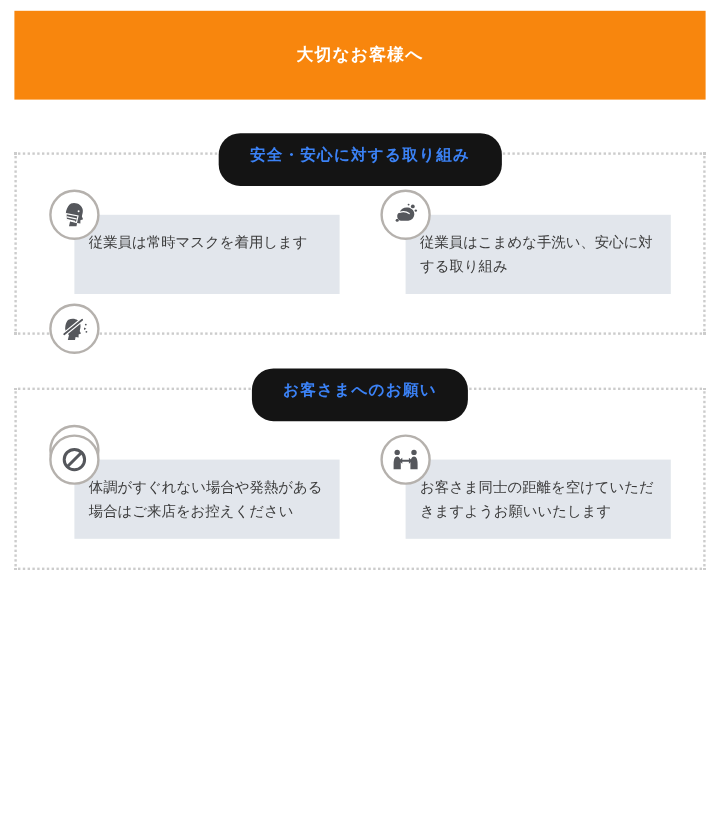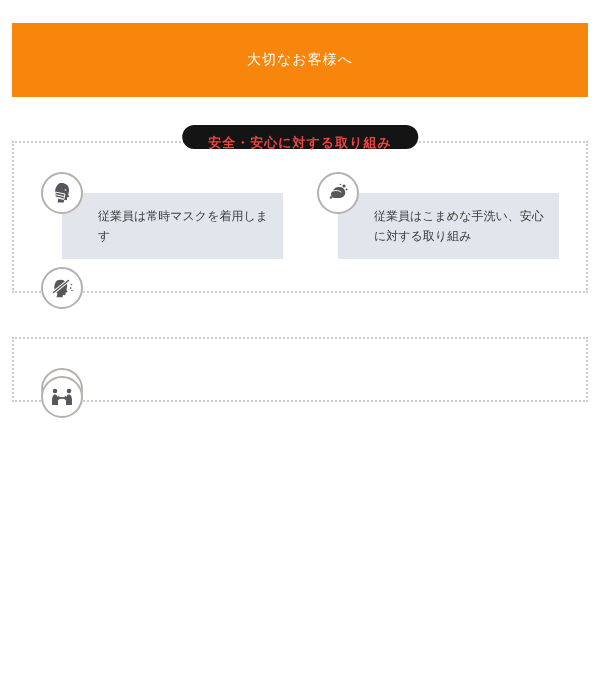--- a/index.html
+++ b/index.html
@@ -5,50 +5,50 @@
   * { margin: 0; padding: 0; box-sizing: border-box; }
   html, body { background: #ffffff; }
   body {
     width: 600px;
     height: 686px;
     font-family: "Liberation Sans", "DejaVu Sans", sans-serif;
     color: #333333;
     overflow: hidden;
   }
   .banner {
-    margin: 23px 12px 0 12px;
+    margin: 9px 12px 0 12px;
     height: 74px;
     background: #f8860d;
     color: #ffffff;
     display: flex;
     flex-direction: column;
     align-items: center;
     justify-content: center;
     gap: 7px;
-    font-weight: normal;
+    font-weight: bold;
     font-size: 14px;
     letter-spacing: 1px;
     text-align: center;
   }
   .section {
     position: relative;
     margin: 44px 12px 0 12px;
     border: 2px dotted #cccccc;
     padding: 29px 27px 24px 27px;
   }
   .pill {
     position: absolute;
     top: -18px;
     left: 50%;
     transform: translateX(-50%);
-    height: 24px;
+    height: 44px;
     line-height: 36px;
     padding: 0 26px;
     background: #141414;
-    color: #ef4444;
+    color: #3b82f6;
     border-radius: 18px;
     font-size: 13px;
     font-weight: bold;
     letter-spacing: 1px;
     white-space: nowrap;
     z-index: 2;
   }
   .row {
     display: flex;
     gap: 34px;
@@ -56,21 +56,21 @@
   .row + .row { margin-top: 8px; }
   .item {
     position: relative;
     flex: 1;
     min-width: 0;
   }
   .item .box {
     margin: 21px 0 0 21px;
     background: #e2e6ec;
     min-height: 66px;
-    padding: 13px 4px 13px 36px;
+    padding: 13px 4px 13px 12px;
     font-size: 12px;
     line-height: 20px;
     color: #3a3a3a;
   }
   .icon-circle {
     position: absolute;
     left: 0;
     top: 0;
     width: 42px;
     height: 42px;
@@ -133,43 +133,54 @@
           <path d="M40 22l4 2l-4 2z" fill="#55575c"></path>
           <circle cx="43" cy="17" r="1.5" fill="#55575c"></circle>
           <circle cx="44" cy="29" r="1.5" fill="#55575c"></circle>
         </svg>
       </span>
     </div>
   </div>
 </div>
 
 <div class="section">
+  <div class="pill">お客さまへのお願い</div>
 
   <div class="row">
     <div class="item">
       <span class="icon-circle">
         <svg viewBox="0 0 48 48" fill="none">
           <path d="M18 5c9-3 19 2 20 11c.6 5-1.5 8-1.5 11l2 4.5l-4.5 1.5v5.5l-5.5-.8l-1 5.3H15l2-9c-6-4-8.5-10-6.5-17c1.3-5 4-10 7.5-11.5z" fill="#55575c"></path>
           <path d="M10 22l20 4l-2.5 11l-17-4.5z" fill="#55575c" stroke="#ffffff" stroke-width="2"></path>
           <path d="M12 27.5l15 3.3M11.5 32l13 3" stroke="#ffffff" stroke-width="2" stroke-linecap="round"></path>
           <circle cx="31" cy="18" r="1.6" fill="#ffffff"></circle>
         </svg>
       </span>
     </div>
 
   </div>
 
   <div class="row">
+    <div class="item">
+      <span class="icon-circle">
+        <svg viewBox="0 0 48 48" fill="none">
+          <circle cx="24" cy="24" r="17" stroke="#55575c" stroke-width="5"></circle>
+          <path d="M12.5 35.5L35.5 12.5" stroke="#55575c" stroke-width="5" stroke-linecap="round"></path>
+        </svg>
+      </span>
+      <div class="box">体調がすぐれない場合や発熱がある場合はご来店をお控えください</div>
+    </div>
 
     <div class="item">
       <span class="icon-circle">
         <svg viewBox="0 0 48 48" fill="none">
           <circle cx="10" cy="12" r="4.5" fill="#55575c"></circle>
           <path d="M4 32c0-8 2-13 6-13s6 5 6 13v8H4z" fill="#55575c"></path>
           <circle cx="38" cy="12" r="4.5" fill="#55575c"></circle>
           <path d="M32 32c0-8 2-13 6-13s6 5 6 13v8H32z" fill="#55575c"></path>
           <path d="M17 26h14" stroke="#55575c" stroke-width="3.5"></path>
           <path d="M18.5 21l-6 5l6 5zM29.5 21l6 5l-6 5z" fill="#55575c"></path>
         </svg>
       </span>
+      <div class="box">お客さま同士の距離を空けていただきますようお願いいたします</div>
     </div>
   </div>
 </div>
 
 </body></html>

